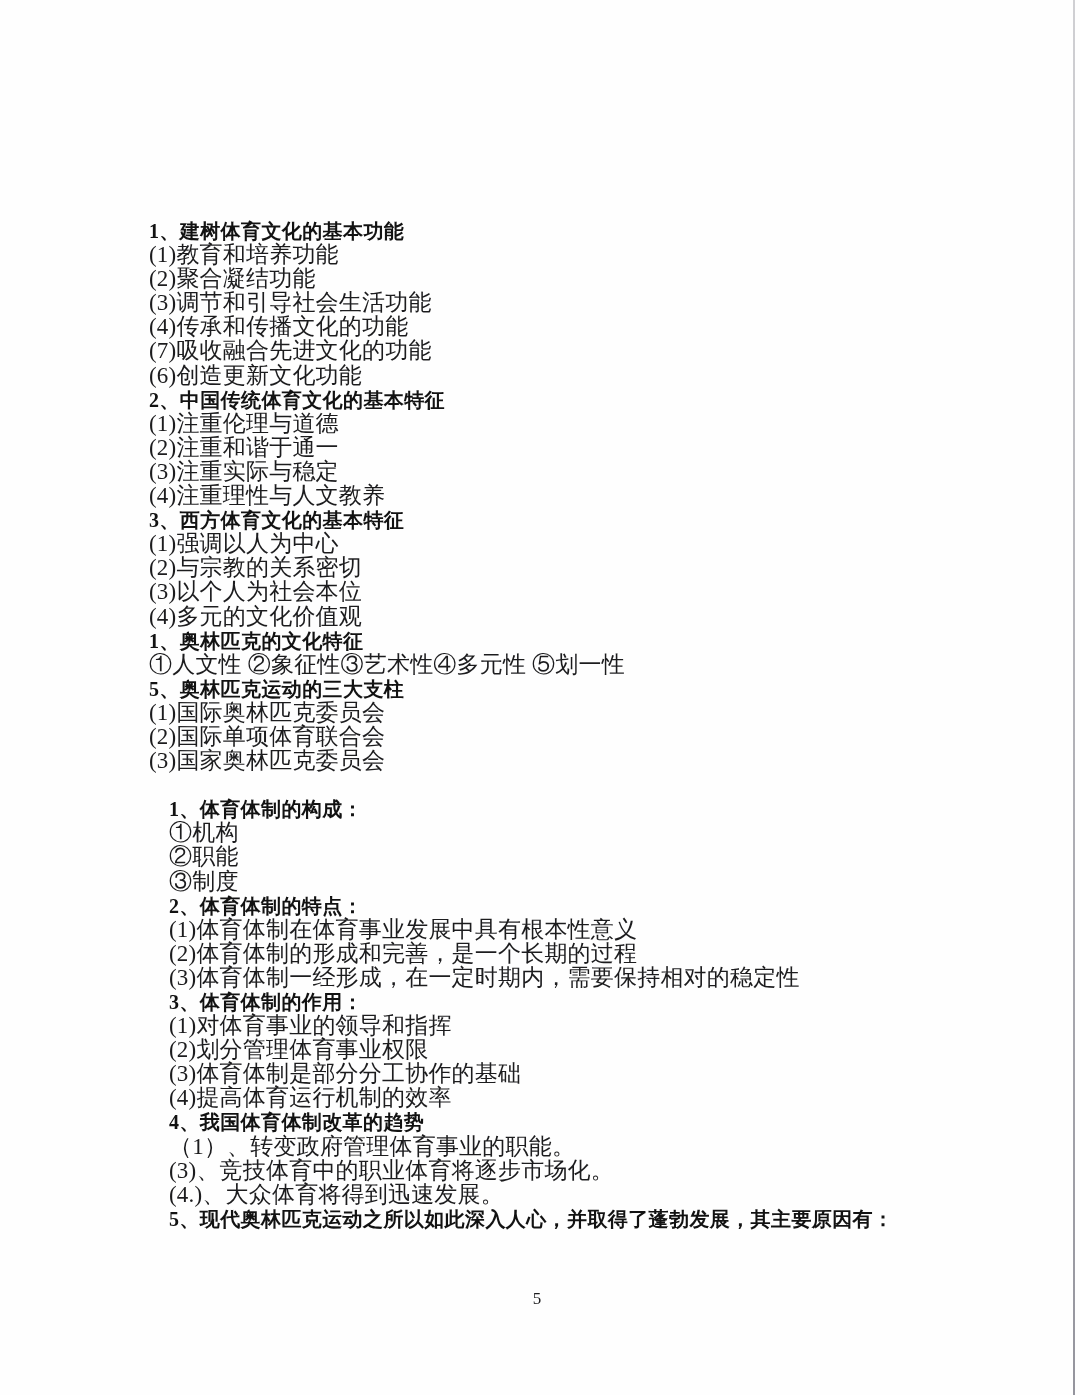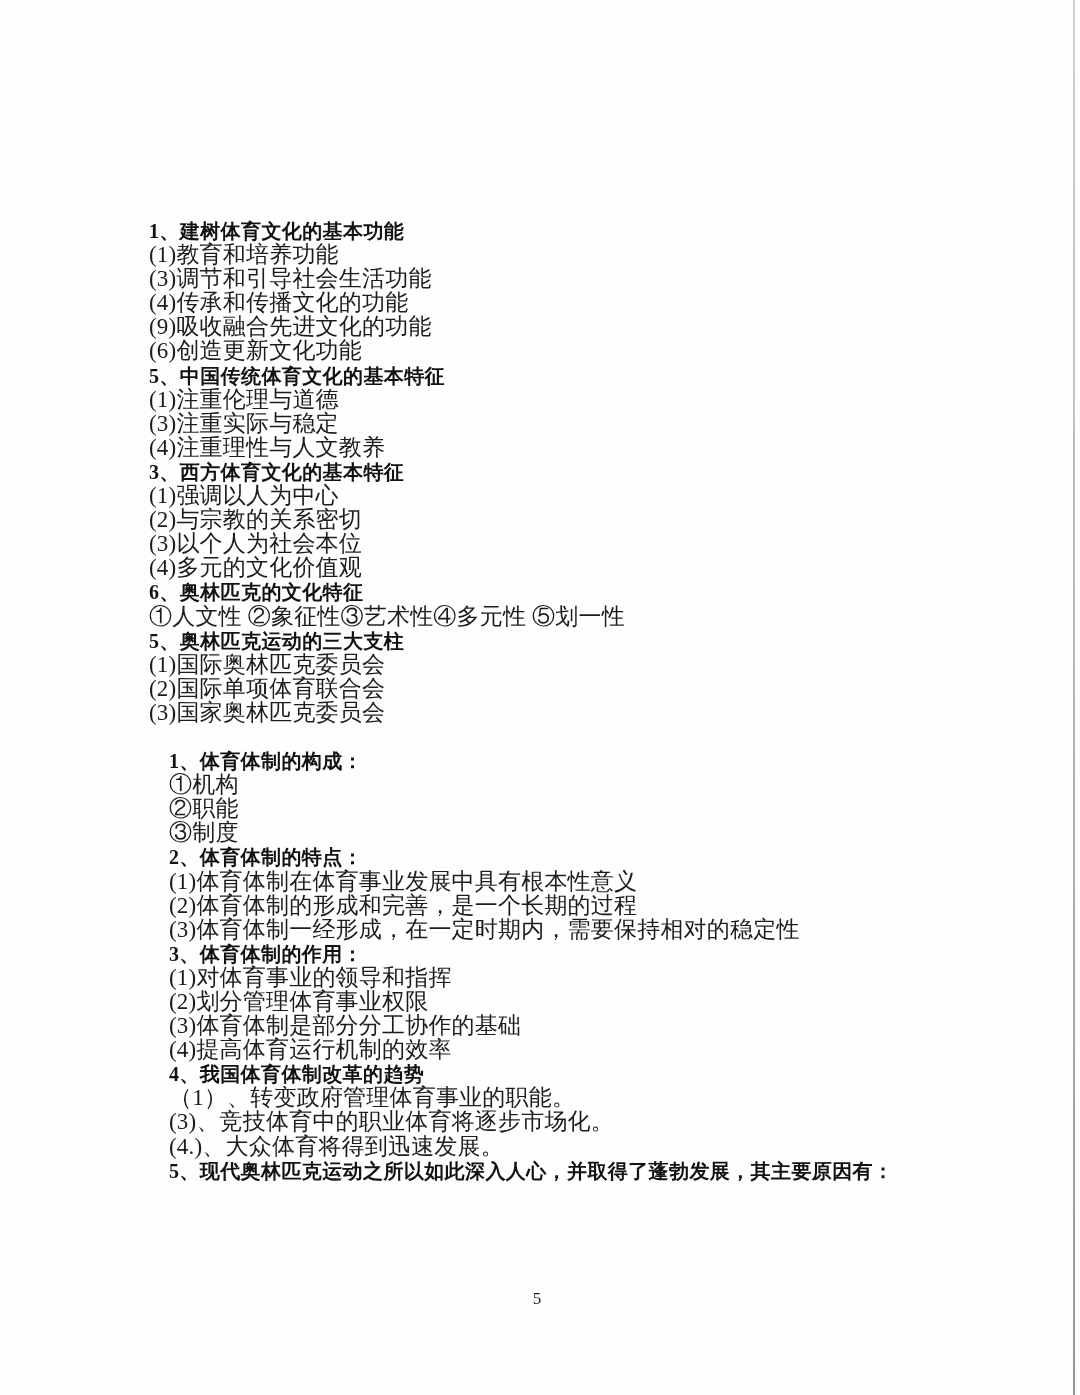--- a/index.html
+++ b/index.html
@@ -67,34 +67,36 @@
   }
 </style>
 </head>
 <body>
 
 <div class="page">
   <div class="doc-body">
       <div class="section">
         <div class="line heading">1、建树体育文化的基本功能</div>
         <div class="line body">(1)教育和培养功能</div>
+        <div class="line body">(2)聚合凝结功能</div>
         <div class="line body">(3)调节和引导社会生活功能</div>
         <div class="line body">(4)传承和传播文化的功能</div>
-        <div class="line body">(9)吸收融合先进文化的功能</div>
+        <div class="line body">(7)吸收融合先进文化的功能</div>
         <div class="line body">(6)创造更新文化功能</div>
-        <div class="line heading">5、中国传统体育文化的基本特征</div>
+        <div class="line heading">2、中国传统体育文化的基本特征</div>
         <div class="line body">(1)注重伦理与道德</div>
+        <div class="line body">(2)注重和谐于通一</div>
         <div class="line body">(3)注重实际与稳定</div>
         <div class="line body">(4)注重理性与人文教养</div>
         <div class="line heading">3、西方体育文化的基本特征</div>
         <div class="line body">(1)强调以人为中心</div>
         <div class="line body">(2)与宗教的关系密切</div>
         <div class="line body">(3)以个人为社会本位</div>
         <div class="line body">(4)多元的文化价值观</div>
-        <div class="line heading">6、奥林匹克的文化特征</div>
+        <div class="line heading">1、奥林匹克的文化特征</div>
         <div class="line body">①人文性 ②象征性③艺术性④多元性 ⑤划一性</div>
         <div class="line heading">5、奥林匹克运动的三大支柱</div>
         <div class="line body">(1)国际奥林匹克委员会</div>
         <div class="line body">(2)国际单项体育联合会</div>
         <div class="line body">(3)国家奥林匹克委员会</div>
       </div>
       <div class="section">
         <div class="line heading">1、体育体制的构成：</div>
         <div class="line body">①机构</div>
         <div class="line body">②职能</div>

